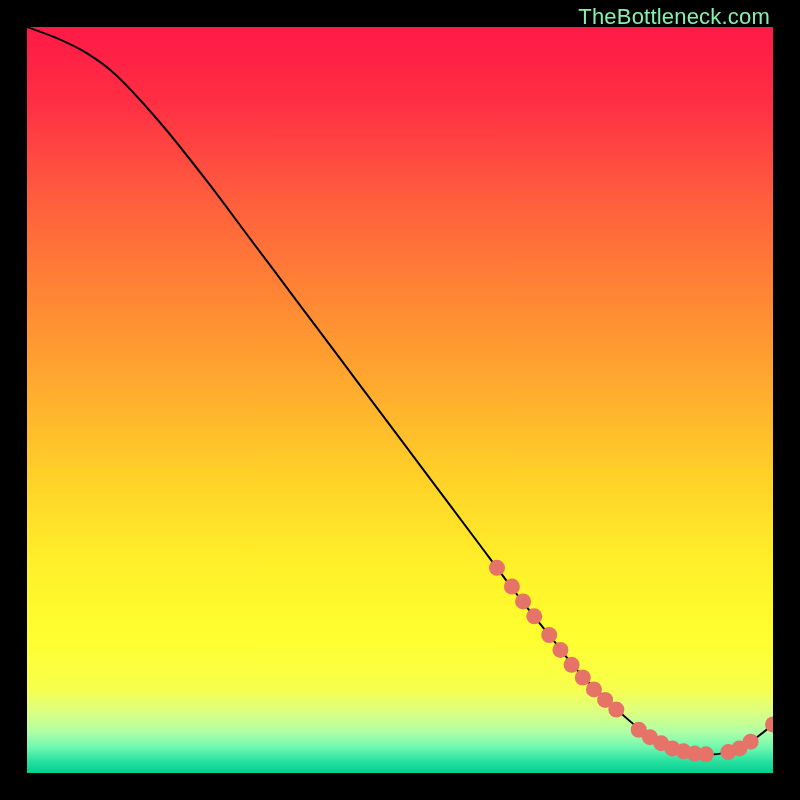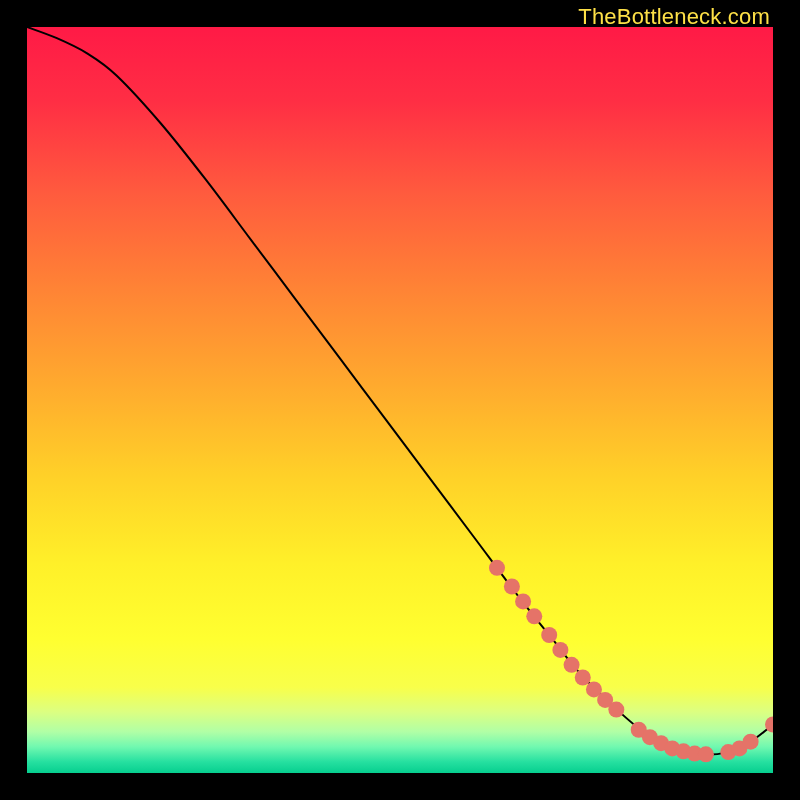--- a/index.html
+++ b/index.html
@@ -16,21 +16,21 @@
     left: 27px;
     top: 27px;
     width: 746px;
     height: 746px;
     background: #000;
   }
   .watermark {
     position: absolute;
     top: 4px;
     right: 30px;
-    color: #fde047;
+    color: #86efac;
     font-size: 22px;
     font-weight: 400;
     letter-spacing: 0.2px;
     z-index: 10;
   }
   svg {
     display: block;
   }
 </style>
 </head>

